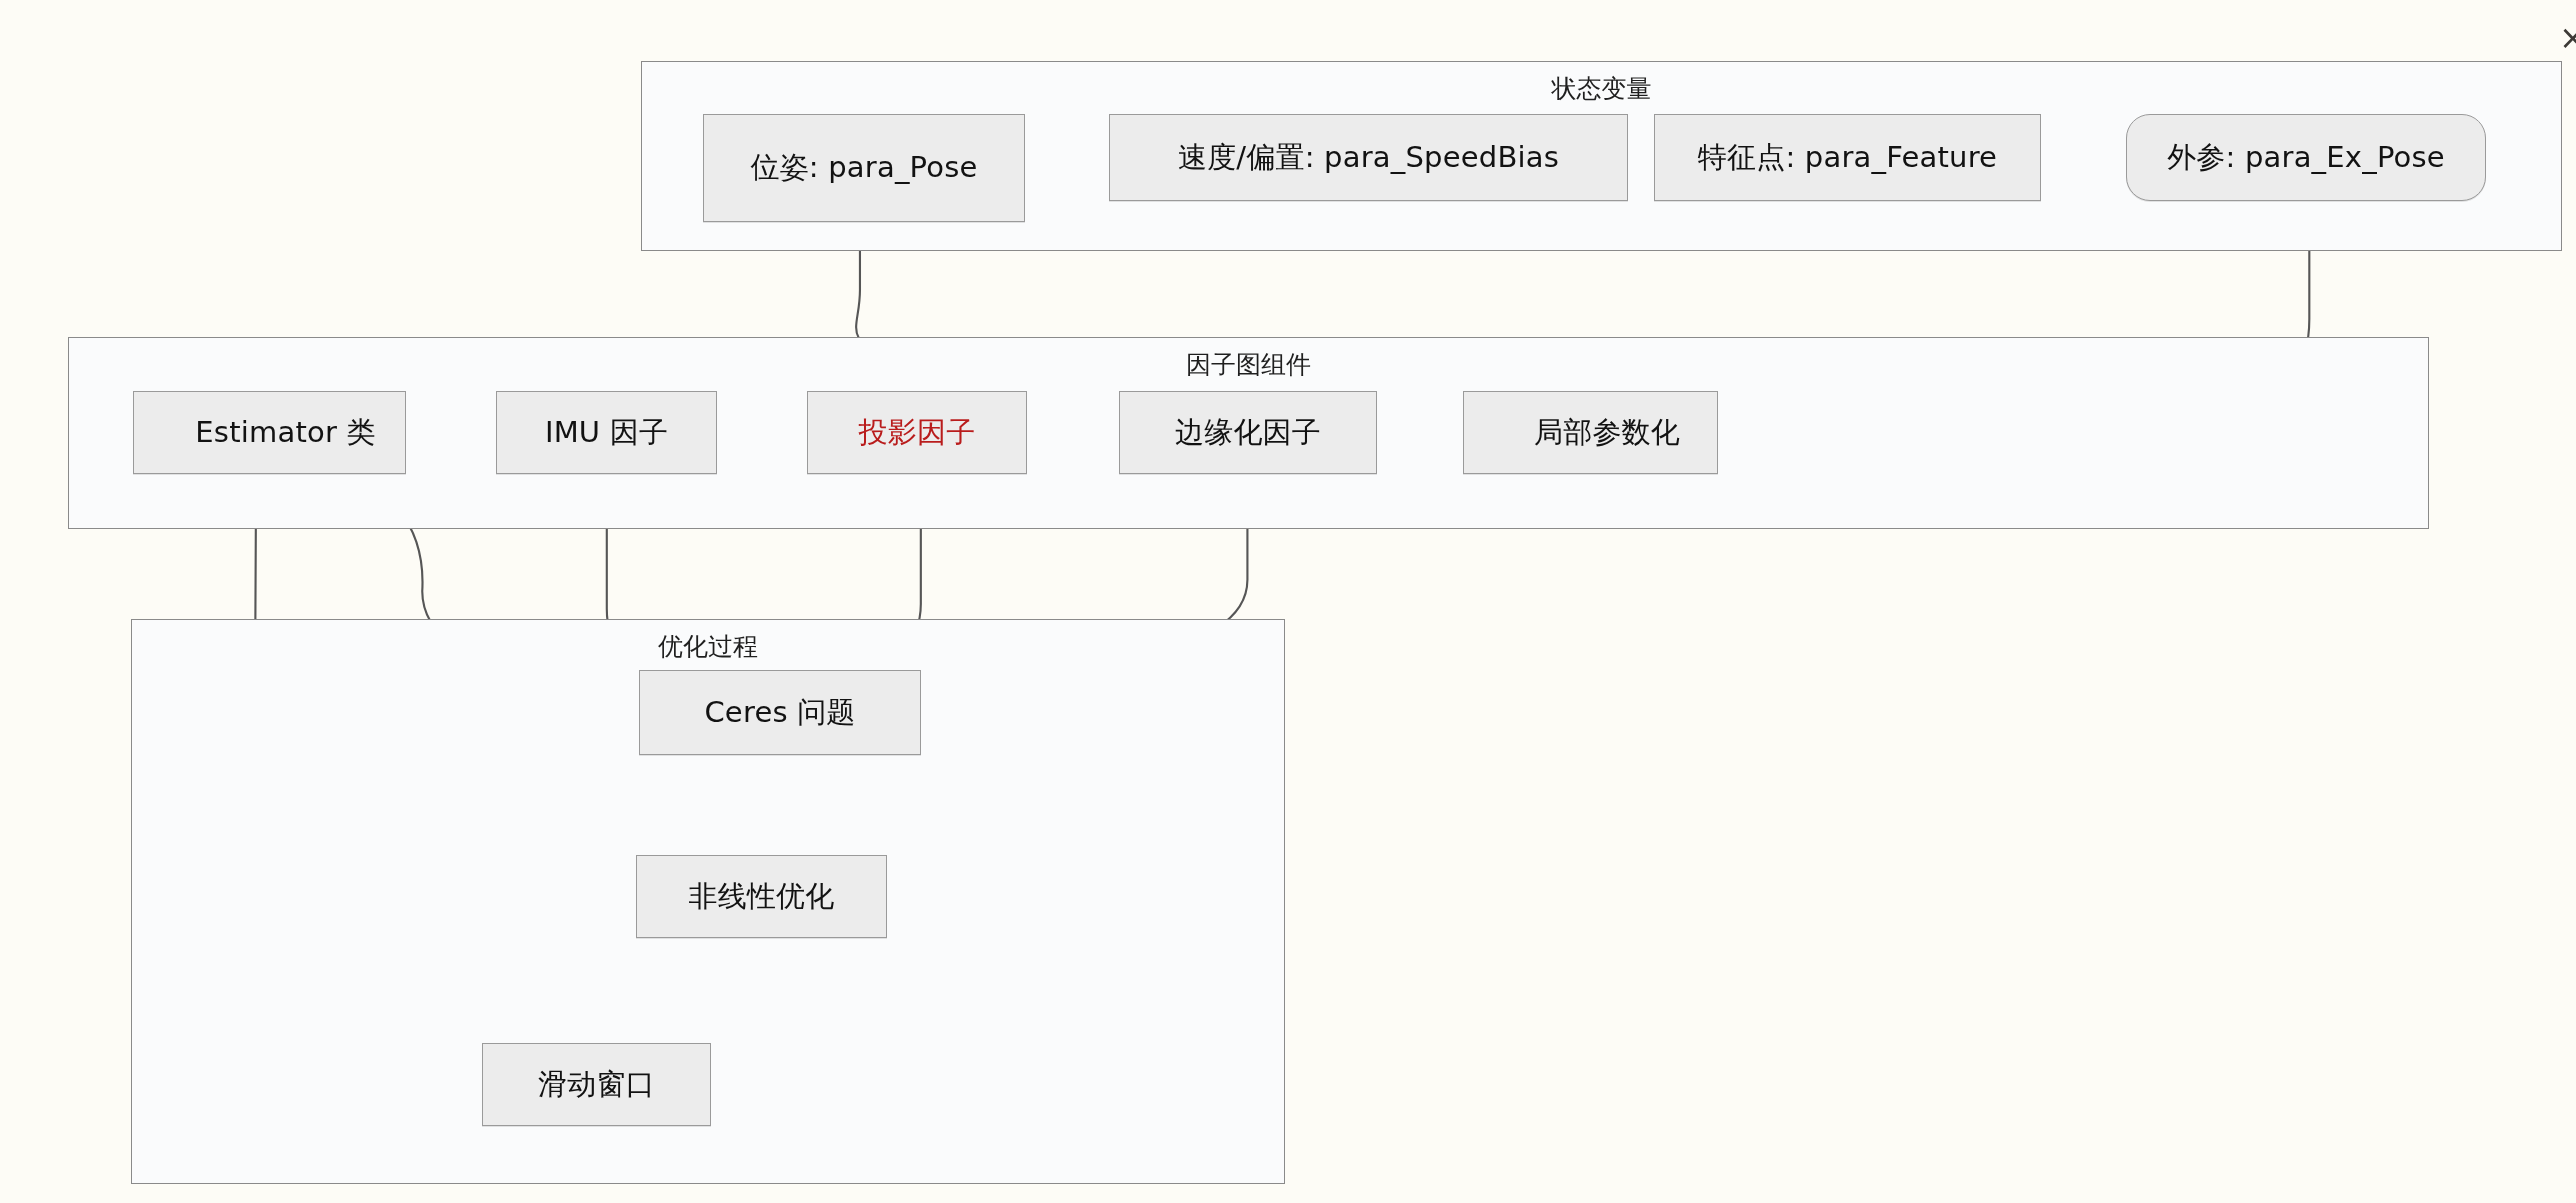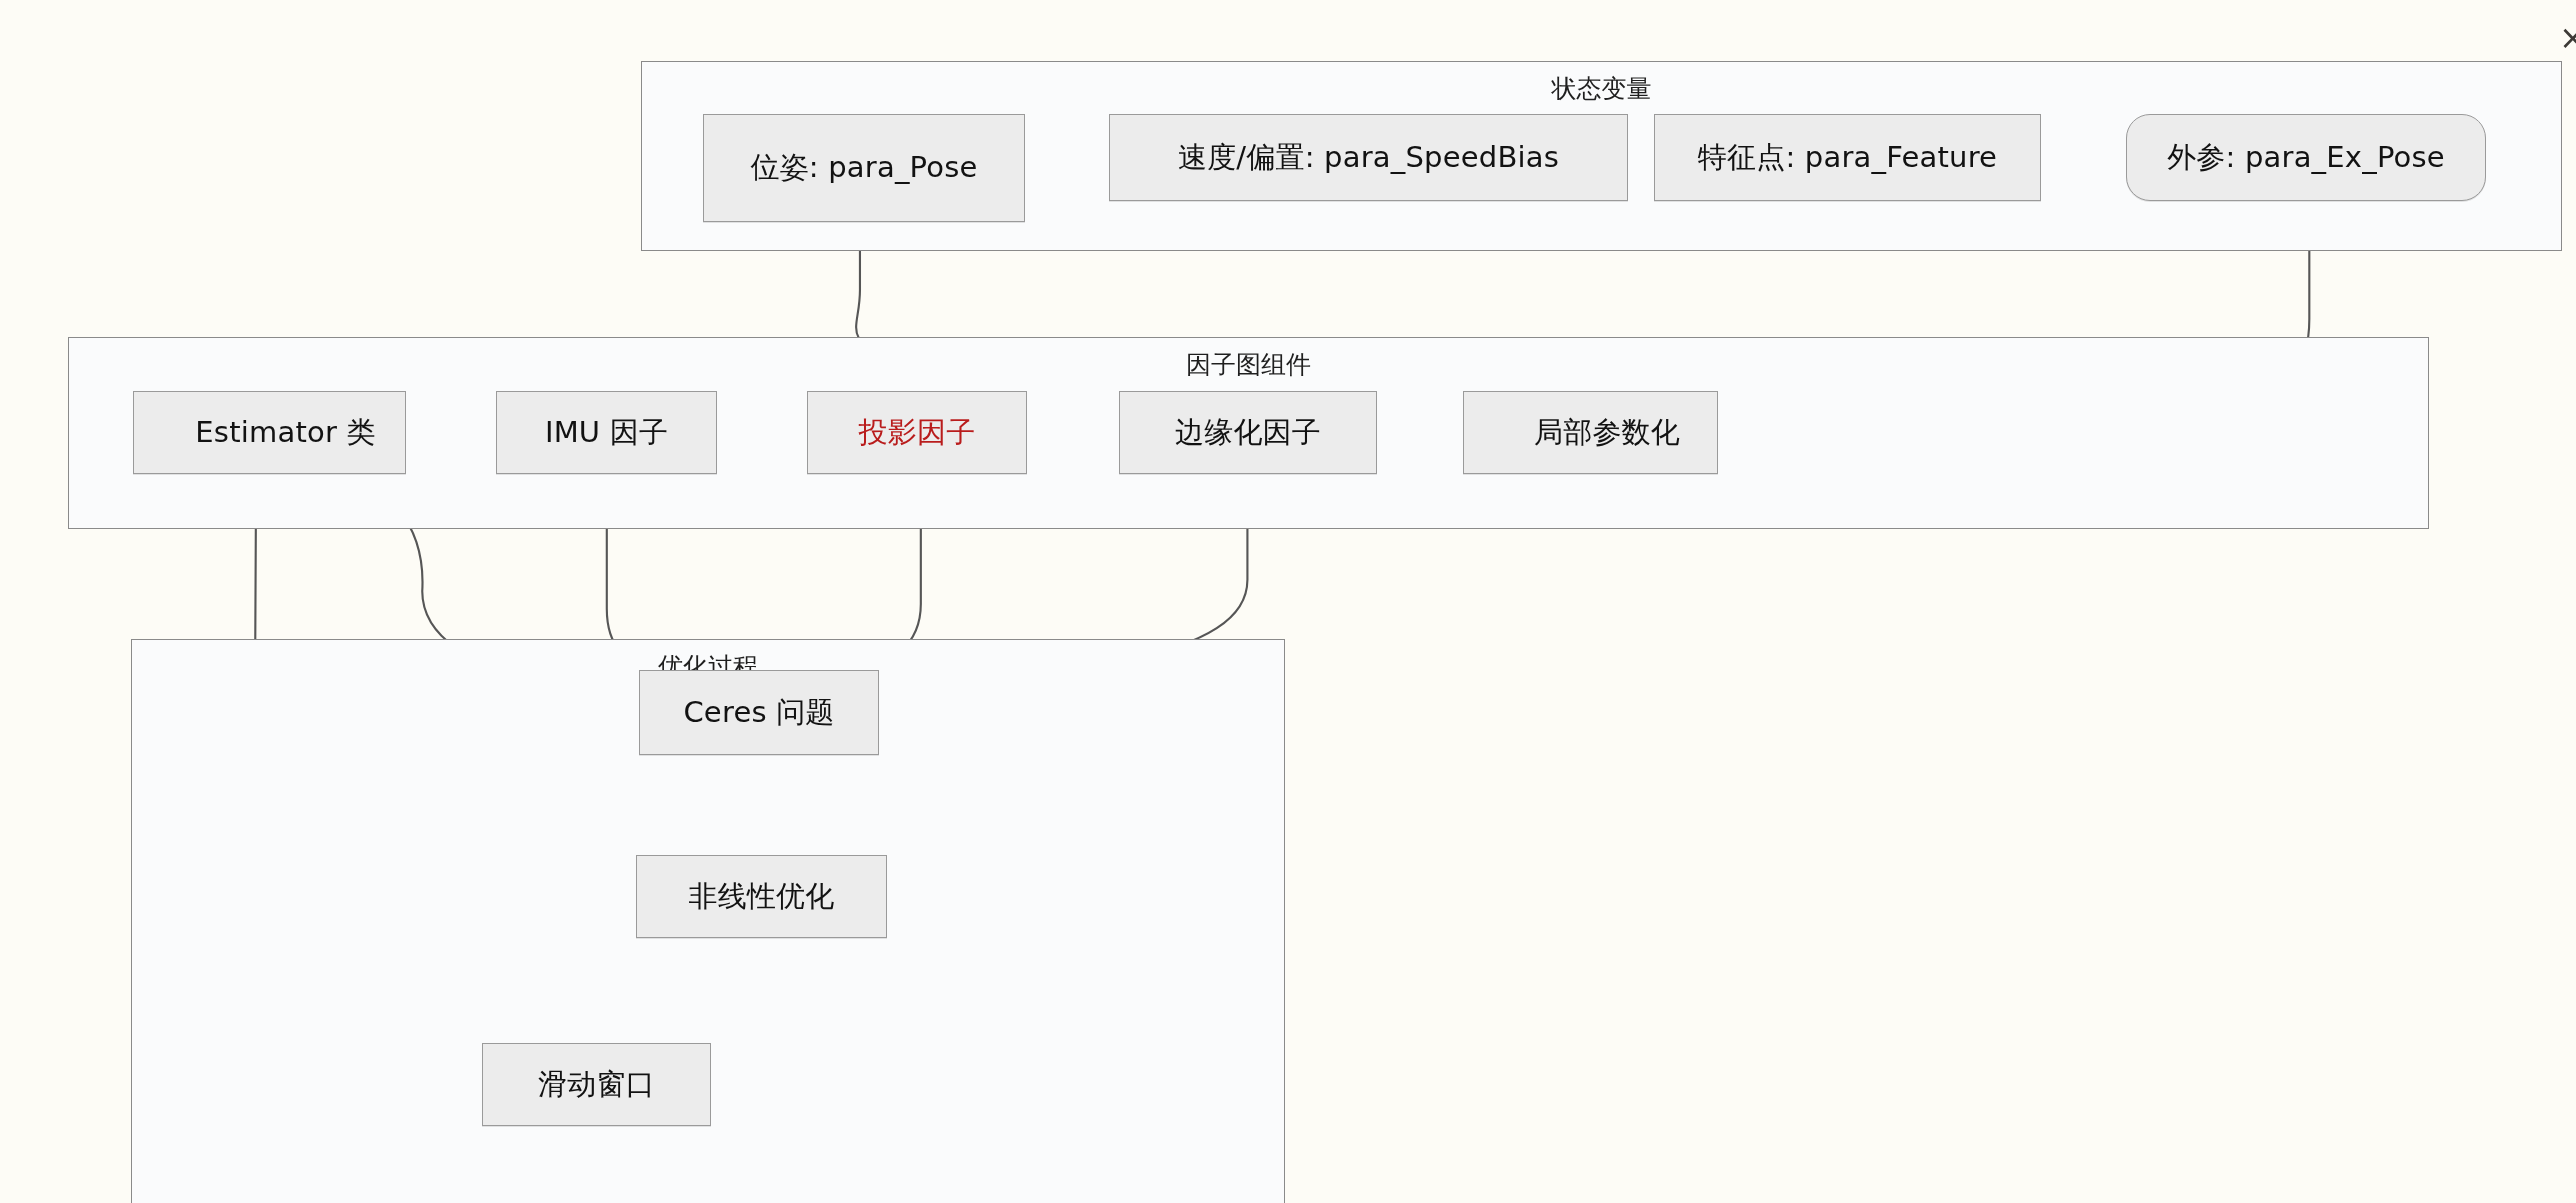--- a/index.html
+++ b/index.html
@@ -96,34 +96,34 @@
       </g>
   </svg>
 
   <div id="cluster-layer">
       <div class="cluster" style="left: 641px; top: 61px; width: 1921px; height: 190px; background: rgb(250, 251, 252); border-color: rgb(138, 138, 138);">
         <div class="cluster-label">状态变量</div>
       </div>
       <div class="cluster" style="left: 68px; top: 337px; width: 2361px; height: 192px; background: rgb(250, 251, 252); border-color: rgb(138, 138, 138);">
         <div class="cluster-label">因子图组件</div>
       </div>
-      <div class="cluster" style="left: 131px; top: 619px; width: 1154px; height: 565px; background: rgb(250, 251, 252); border-color: rgb(138, 138, 138); margin-top: 20px;">
+      <div class="cluster" style="left: 131px; top: 619px; width: 1154px; height: 565px; background: rgb(250, 251, 252); border-color: rgb(138, 138, 138);">
         <div class="cluster-label">优化过程</div>
       </div>
     </div>
   <div id="node-layer">
       <div class="node" style="left: 703px; top: 114px; width: 322px; height: 108px; background: rgb(236, 236, 236); border-color: rgb(154, 154, 154); color: rgb(18, 18, 18);">位姿: para_Pose</div>
       <div class="node" style="left: 1109px; top: 114px; width: 519px; height: 87px; background: rgb(236, 236, 236); border-color: rgb(154, 154, 154); color: rgb(18, 18, 18);">速度/偏置: para_SpeedBias</div>
       <div class="node" style="left: 1654px; top: 114px; width: 387px; height: 87px; background: rgb(236, 236, 236); border-color: rgb(154, 154, 154); color: rgb(18, 18, 18);">特征点: para_Feature</div>
       <div class="node" style="left: 2126px; top: 114px; width: 360px; height: 87px; background: rgb(236, 236, 236); border-color: rgb(154, 154, 154); color: rgb(18, 18, 18); border-radius: 24px;">外参: para_Ex_Pose</div>
       <div class="node" style="left: 133px; top: 391px; width: 273px; height: 83px; background: rgb(236, 236, 236); border-color: rgb(154, 154, 154); color: rgb(18, 18, 18); padding-left: 32px;">Estimator 类</div>
       <div class="node" style="left: 496px; top: 391px; width: 221px; height: 83px; background: rgb(236, 236, 236); border-color: rgb(154, 154, 154); color: rgb(18, 18, 18);">IMU 因子</div>
       <div class="node" style="left: 807px; top: 391px; width: 220px; height: 83px; background: rgb(236, 236, 236); border-color: rgb(154, 154, 154); color: #b91c1c;">投影因子</div>
       <div class="node" style="left: 1119px; top: 391px; width: 258px; height: 83px; background: rgb(236, 236, 236); border-color: rgb(154, 154, 154); color: rgb(18, 18, 18);">边缘化因子</div>
       <div class="node" style="left: 1463px; top: 391px; width: 255px; height: 83px; background: rgb(236, 236, 236); border-color: rgb(154, 154, 154); color: rgb(18, 18, 18); padding-left: 33px;">局部参数化</div>
-      <div class="node" style="left: 639px; top: 670px; width: 240px; height: 85px; background: rgb(236, 236, 236); border-color: rgb(154, 154, 154); color: rgb(18, 18, 18);">Ceres 问题</div>
+      <div class="node" style="left: 639px; top: 670px; width: 282px; height: 85px; background: rgb(236, 236, 236); border-color: rgb(154, 154, 154); color: rgb(18, 18, 18);">Ceres 问题</div>
       <div class="node" style="left: 636px; top: 855px; width: 251px; height: 83px; background: rgb(236, 236, 236); border-color: rgb(154, 154, 154); color: rgb(18, 18, 18);">非线性优化</div>
       <div class="node" style="left: 482px; top: 1043px; width: 229px; height: 83px; background: rgb(236, 236, 236); border-color: rgb(154, 154, 154); color: rgb(18, 18, 18);">滑动窗口</div>
     </div>
 
   <div class="close-icon" style="left:2559px; top:21px;">×</div>
 </div>
 
 
 </body></html>

